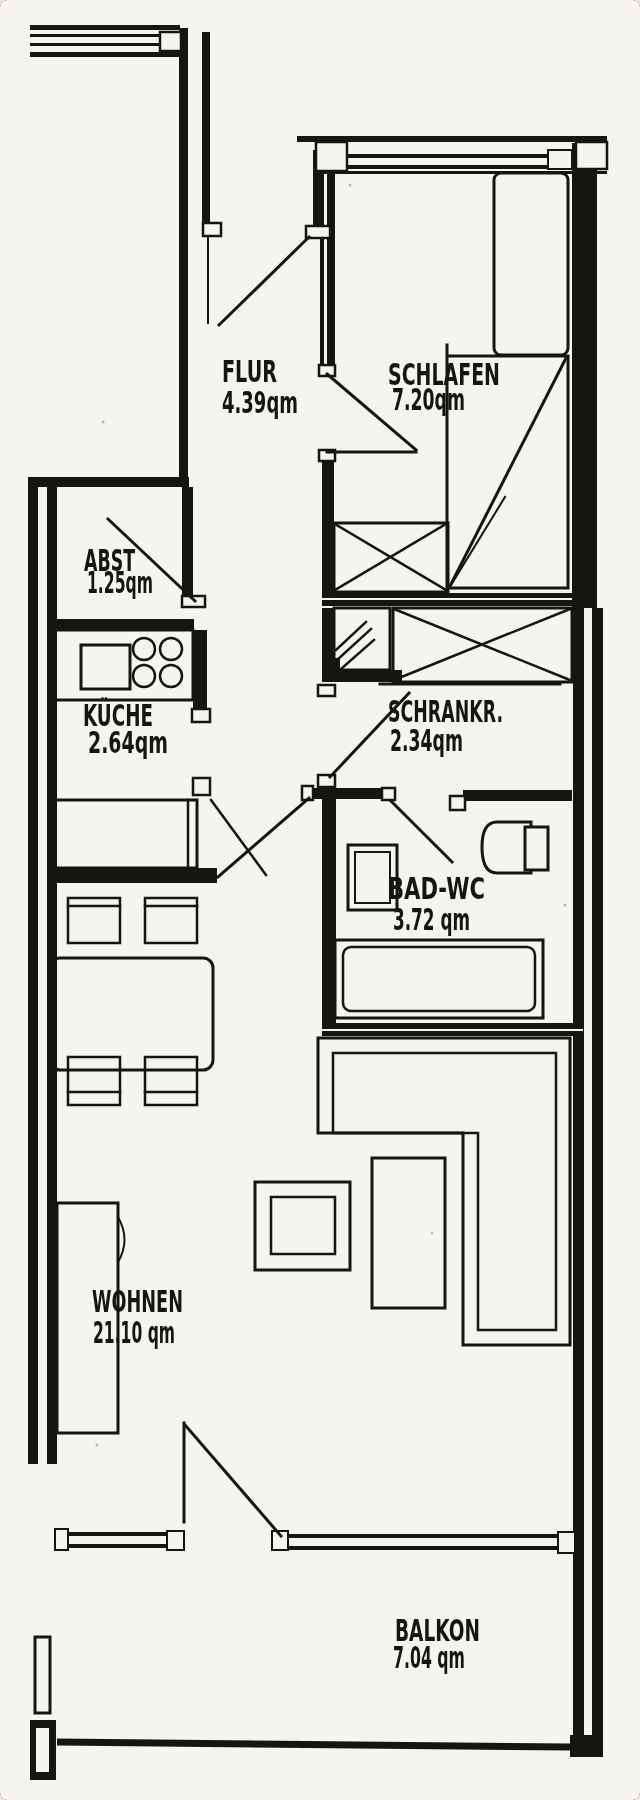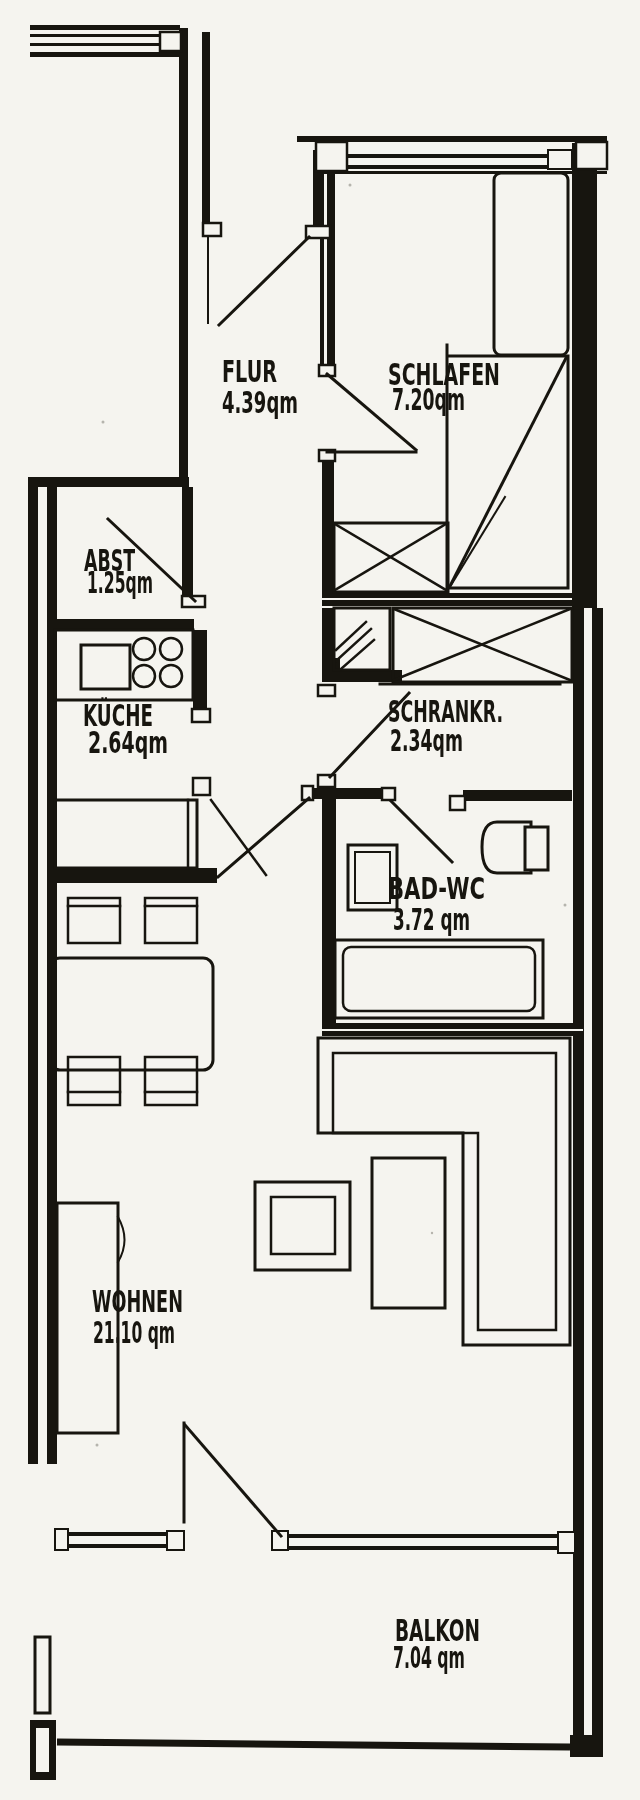--- a/index.html
+++ b/index.html
@@ -1,16 +1,16 @@
 <!DOCTYPE html>
 <html><head>
 <meta charset="utf-8">
 <style>
   html,body{margin:0;padding:0;background:#e8e7e2;}
-  .page{width:640px;height:1800px;margin:0 auto;background:#c2410c;position:relative;overflow:hidden;}
+  .page{width:640px;height:1800px;margin:0 auto;background:#c2410c;position:relative;overflow:hidden;border-radius:8px;}
   svg{display:block;}
   svg text{font-family:"DejaVu Sans","Liberation Sans",sans-serif;font-weight:700;fill:#17150f;}
   .room-name{font-size:31px;}
   .room-area{font-size:30px;}
 </style>
 </head>
 <body>
 
 <div class="page">
 <svg width="640" height="1800" viewBox="0 0 640 1800">

